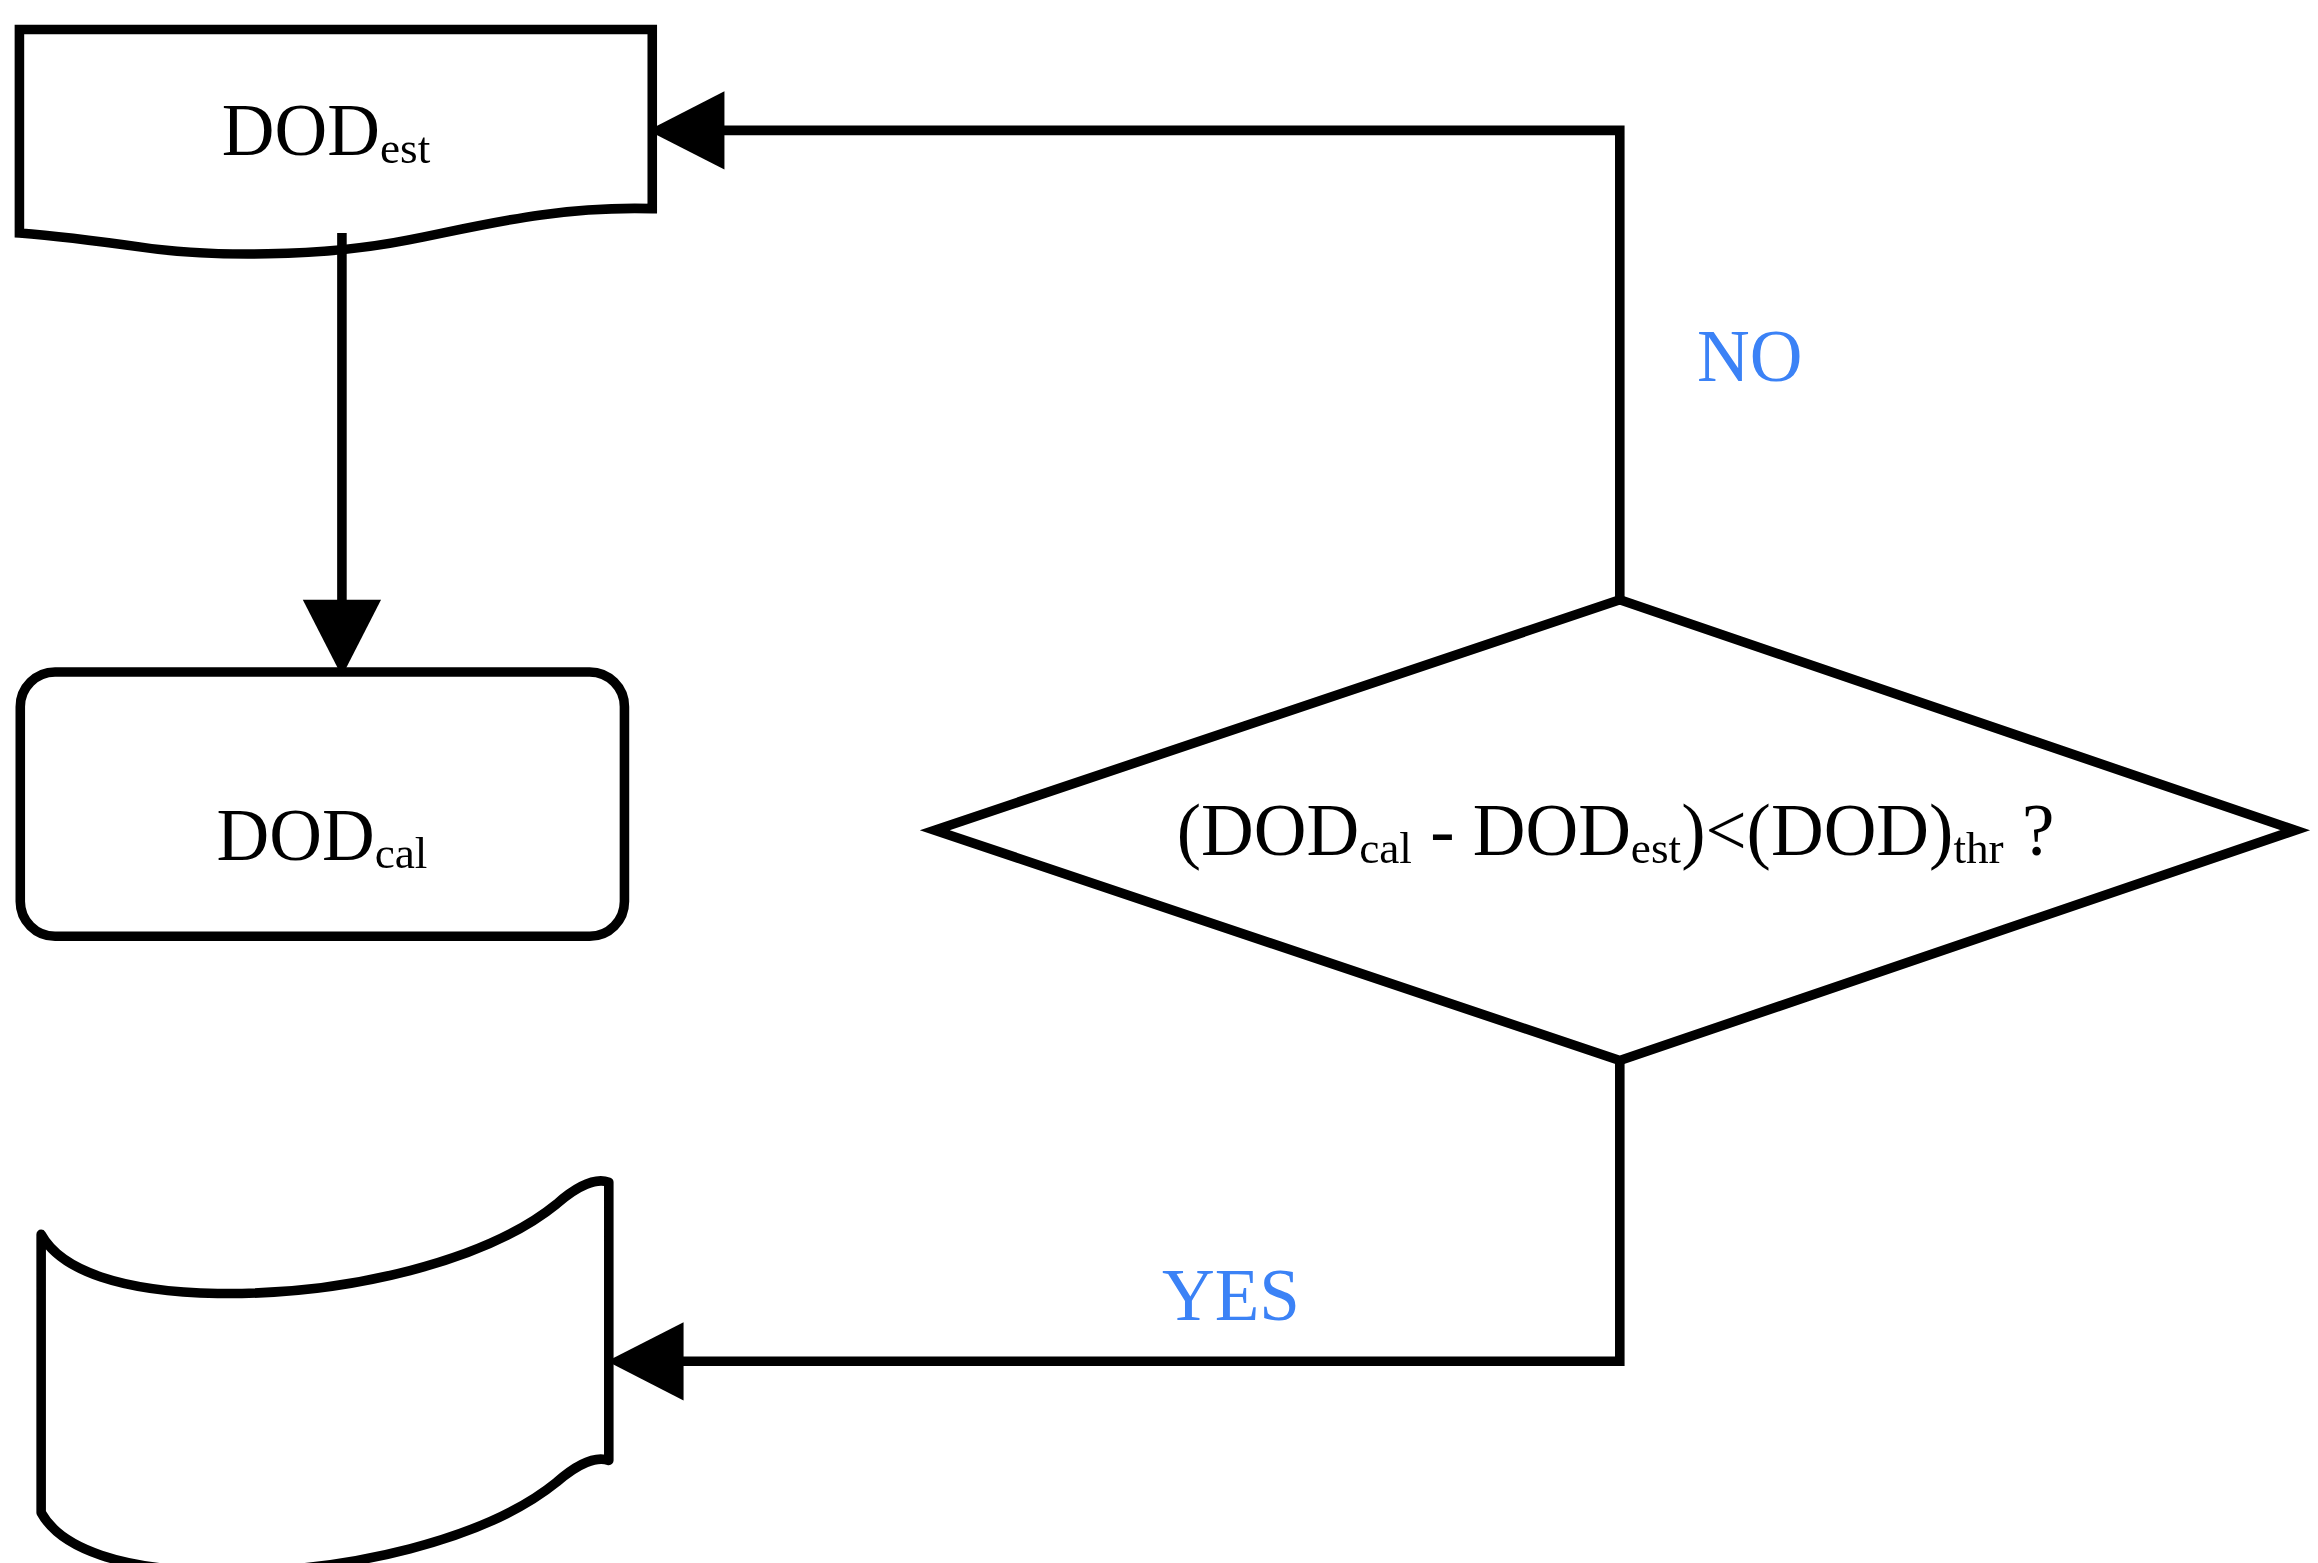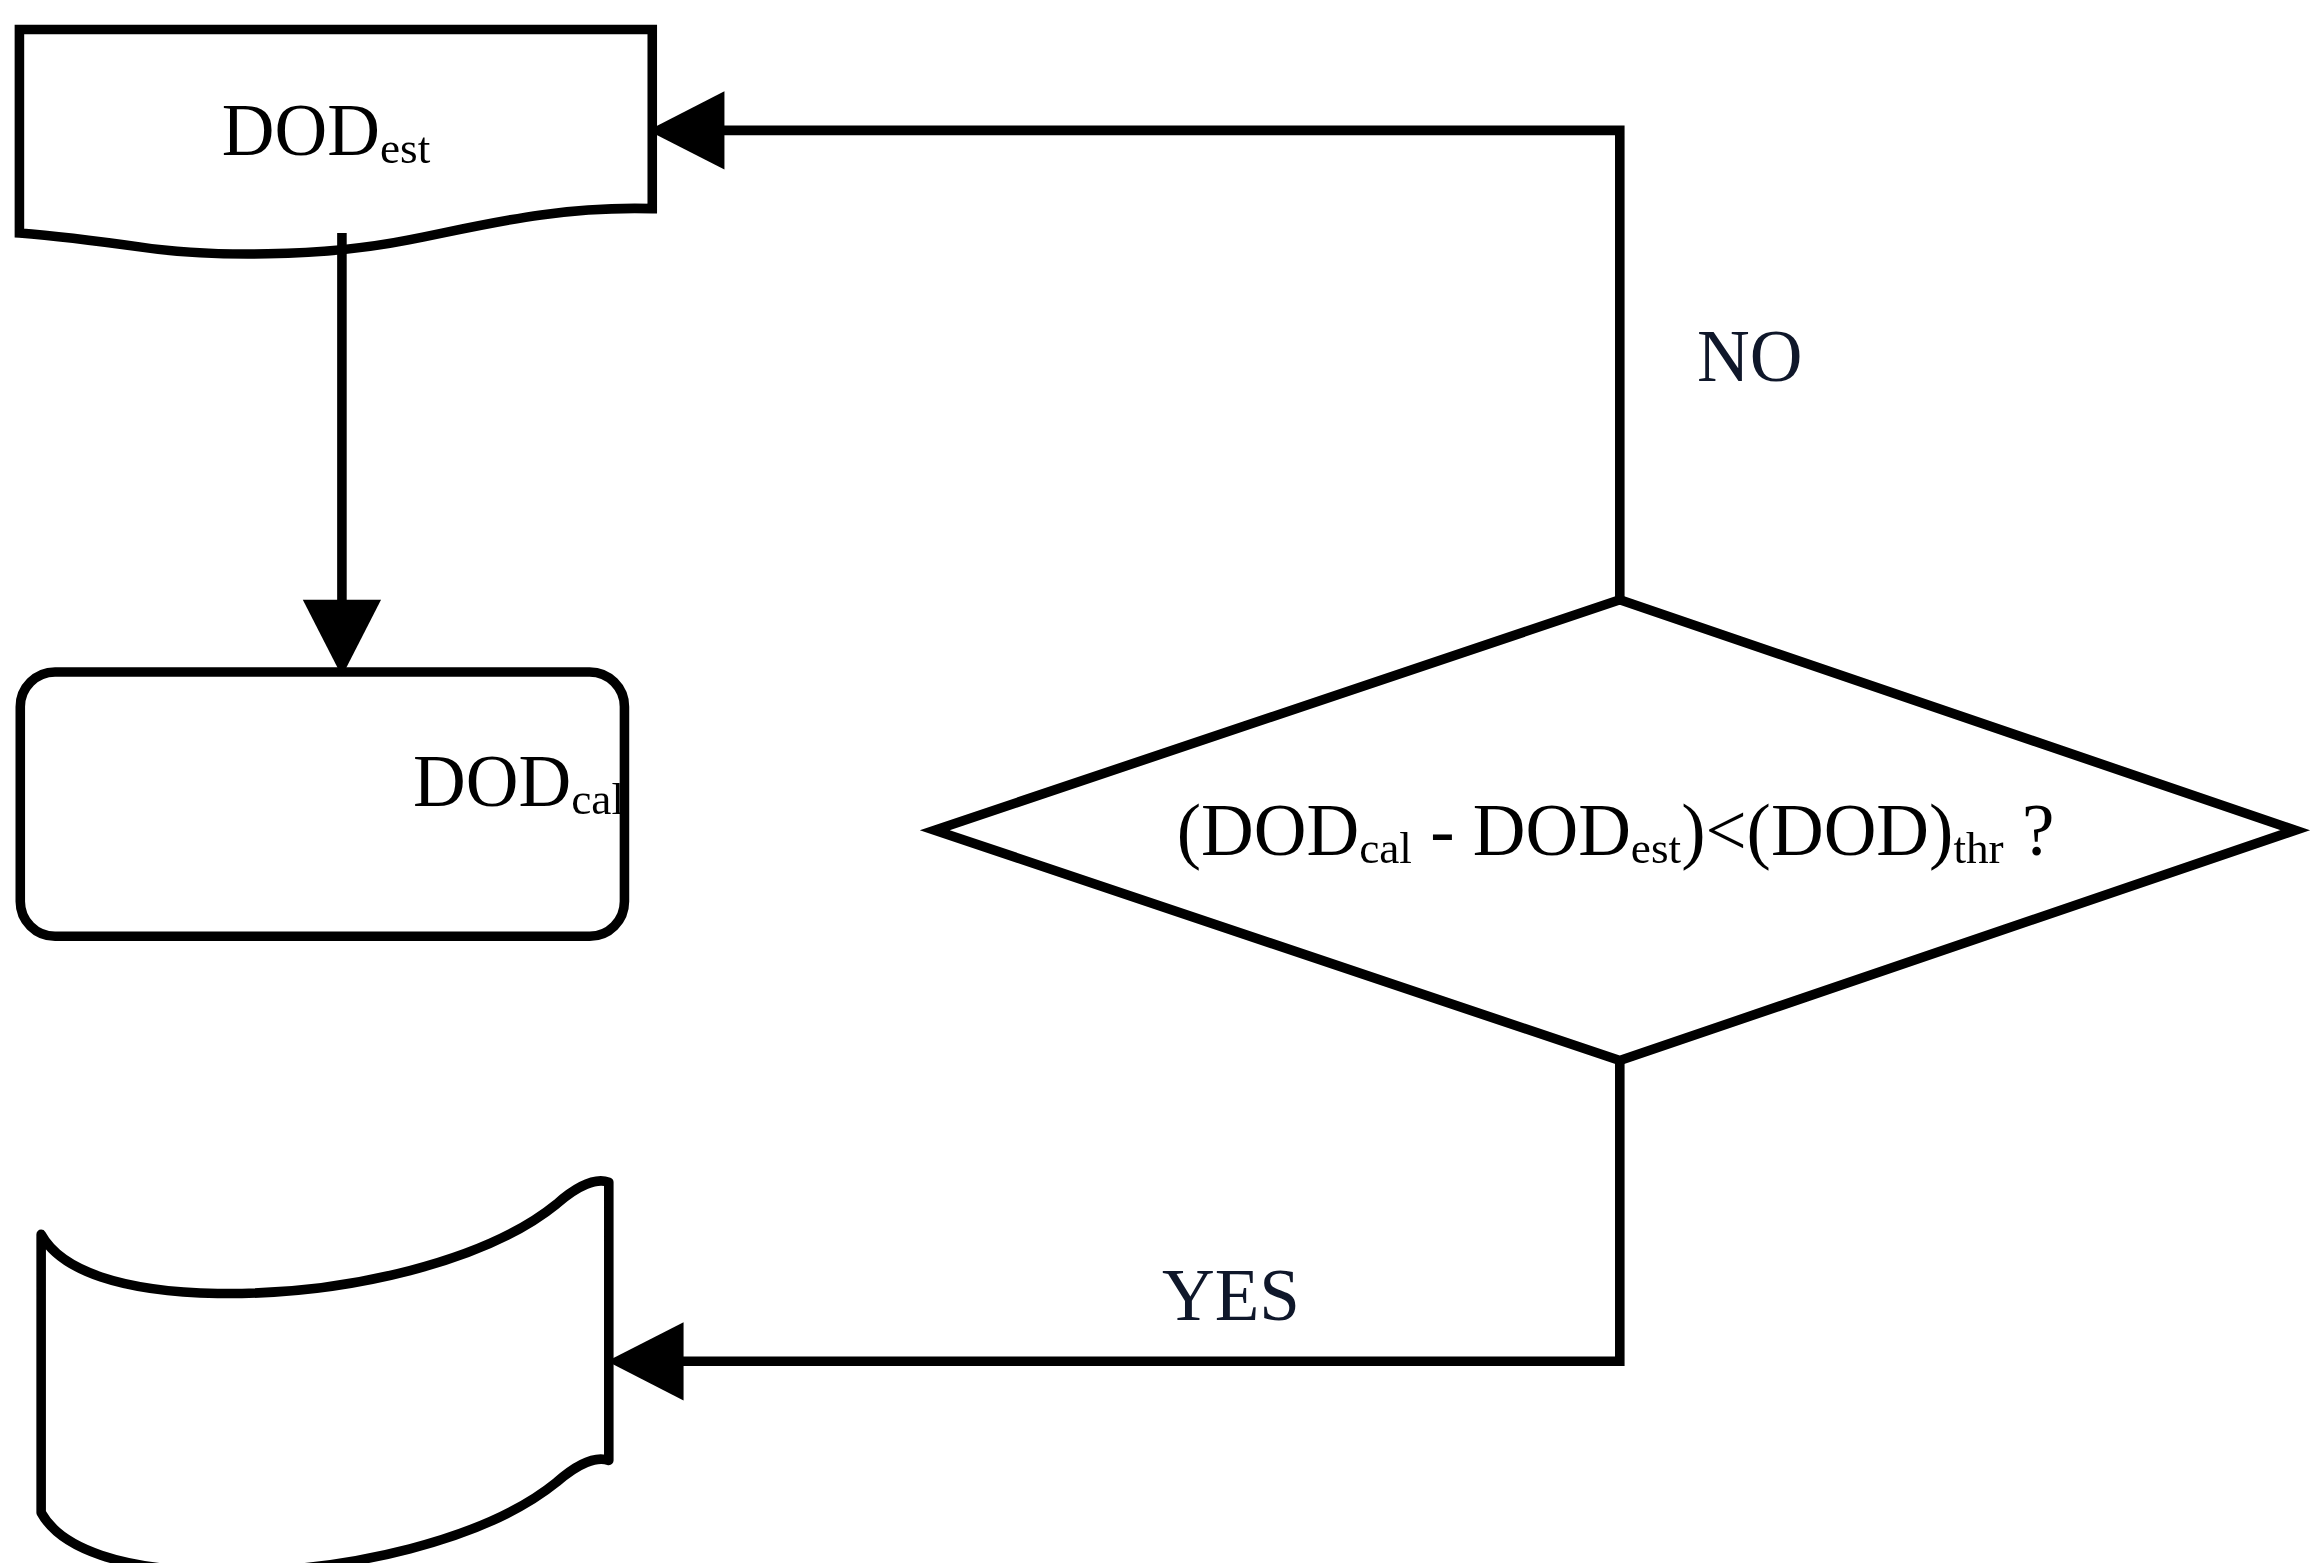--- a/index.html
+++ b/index.html
@@ -66,42 +66,42 @@
   }
   .lbl-dod-est {
     left: 0px;
     top: 94px;
     width: 652px;
     text-align: center;
     font-size: 73px;
   }
   .lbl-dod-cal {
     left: 20px;
-    top: 745px;
+    top: 799px;
     width: 604px;
-    text-align: right;
+    text-align: center;
     font-size: 73px;
   }
   .lbl-dod-i {
     left: 41px;
     top: 1330px;
     width: 556px;
     text-align: center;
     font-size: 73px;
   }
   .lbl-decision {
     left: 935px;
     top: 794px;
     width: 1361px;
     text-align: center;
     font-size: 73px;
   }
   .edge-label {
     position: absolute;
-    color: #0f172a;
+    color: #3b82f6;
     font-family: "Liberation Serif", "DejaVu Serif", serif;
     font-size: 73px;
     white-space: nowrap;
     line-height: 1;
     user-select: none;
   }
   .lbl-no {
     left: 1697px;
     top: 320px;
   }

